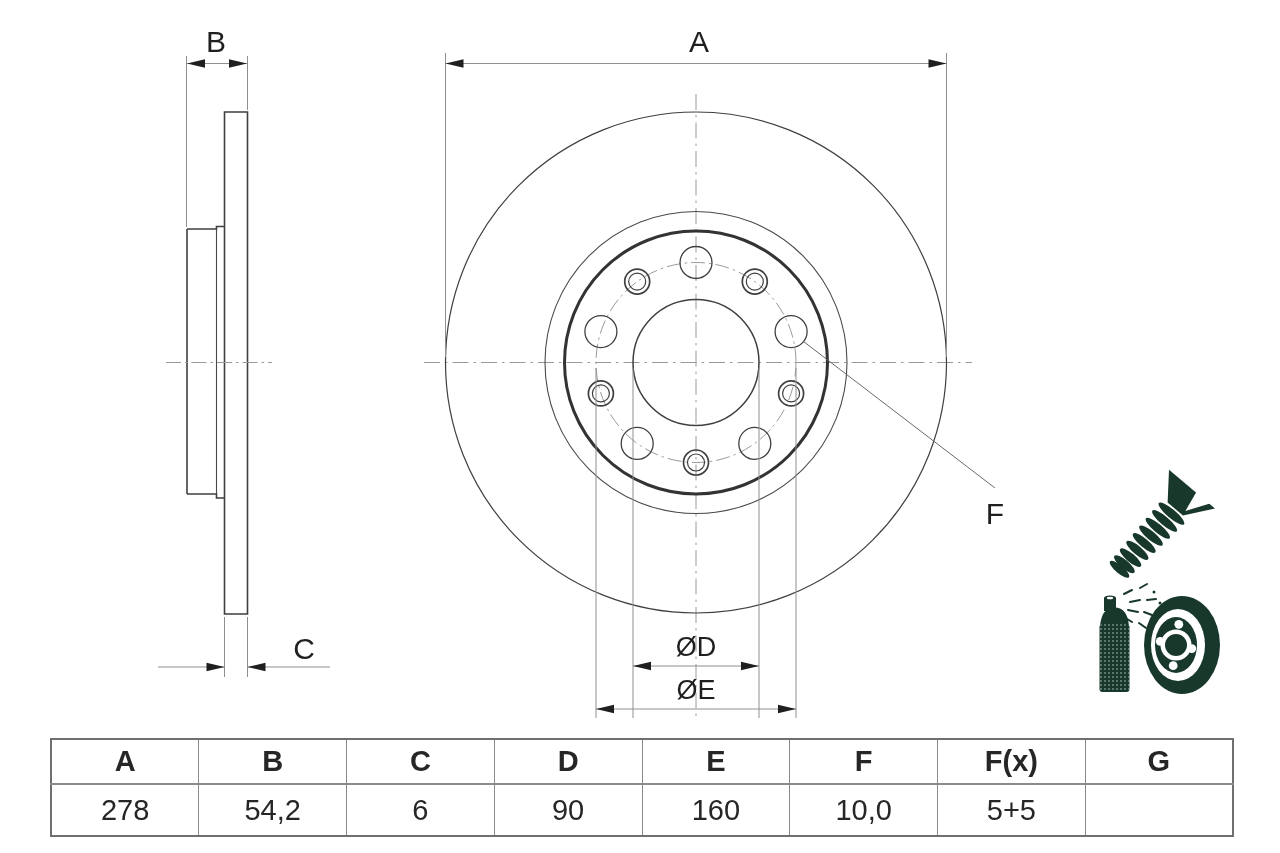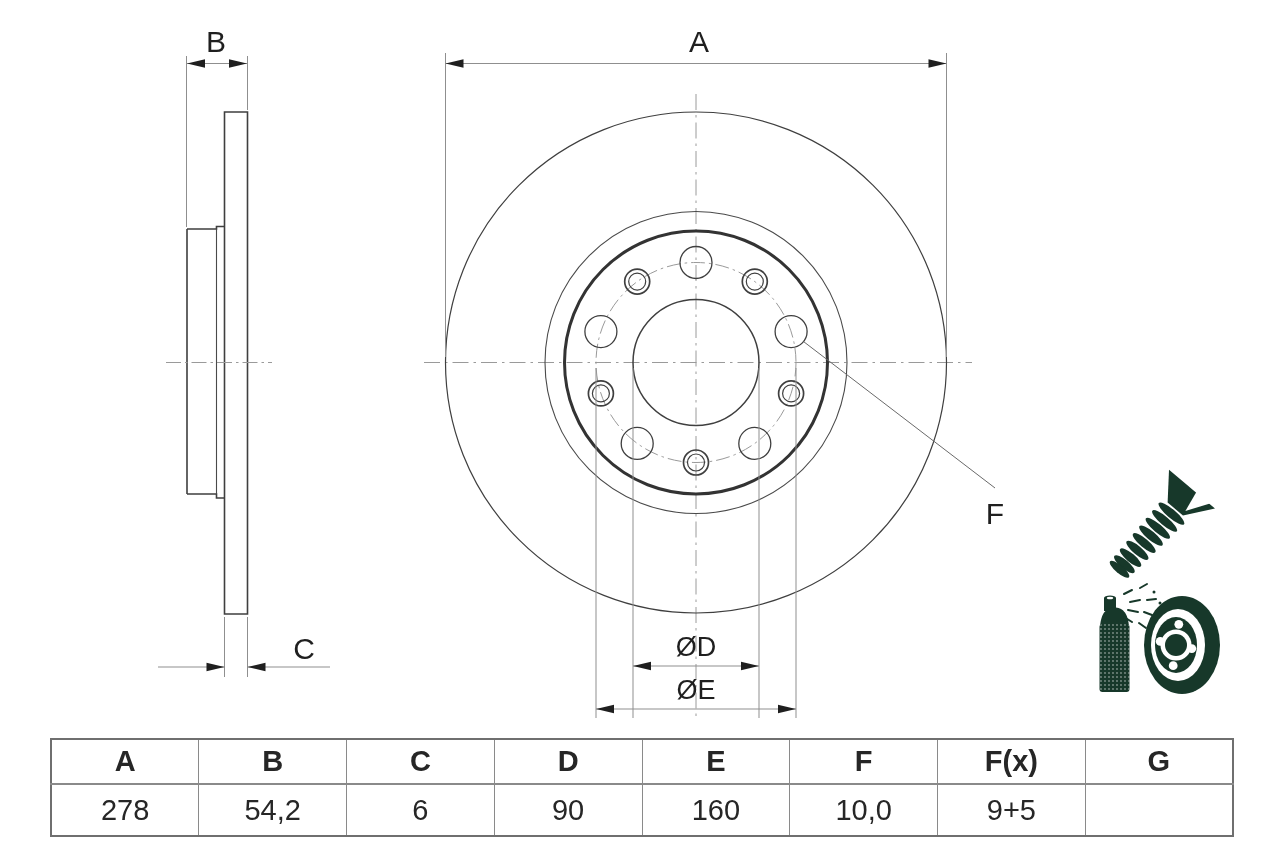--- a/index.html
+++ b/index.html
@@ -194,19 +194,19 @@
     </tr>
   </thead>
   <tbody>
     <tr>
       <td>278</td>
       <td>54,2</td>
       <td>6</td>
       <td>90</td>
       <td>160</td>
       <td>10,0</td>
-      <td>9+5</td>
+      <td>5+5</td>
       <td></td>
     </tr>
   </tbody>
 </table>
 
 </div>
 
 </body></html>

